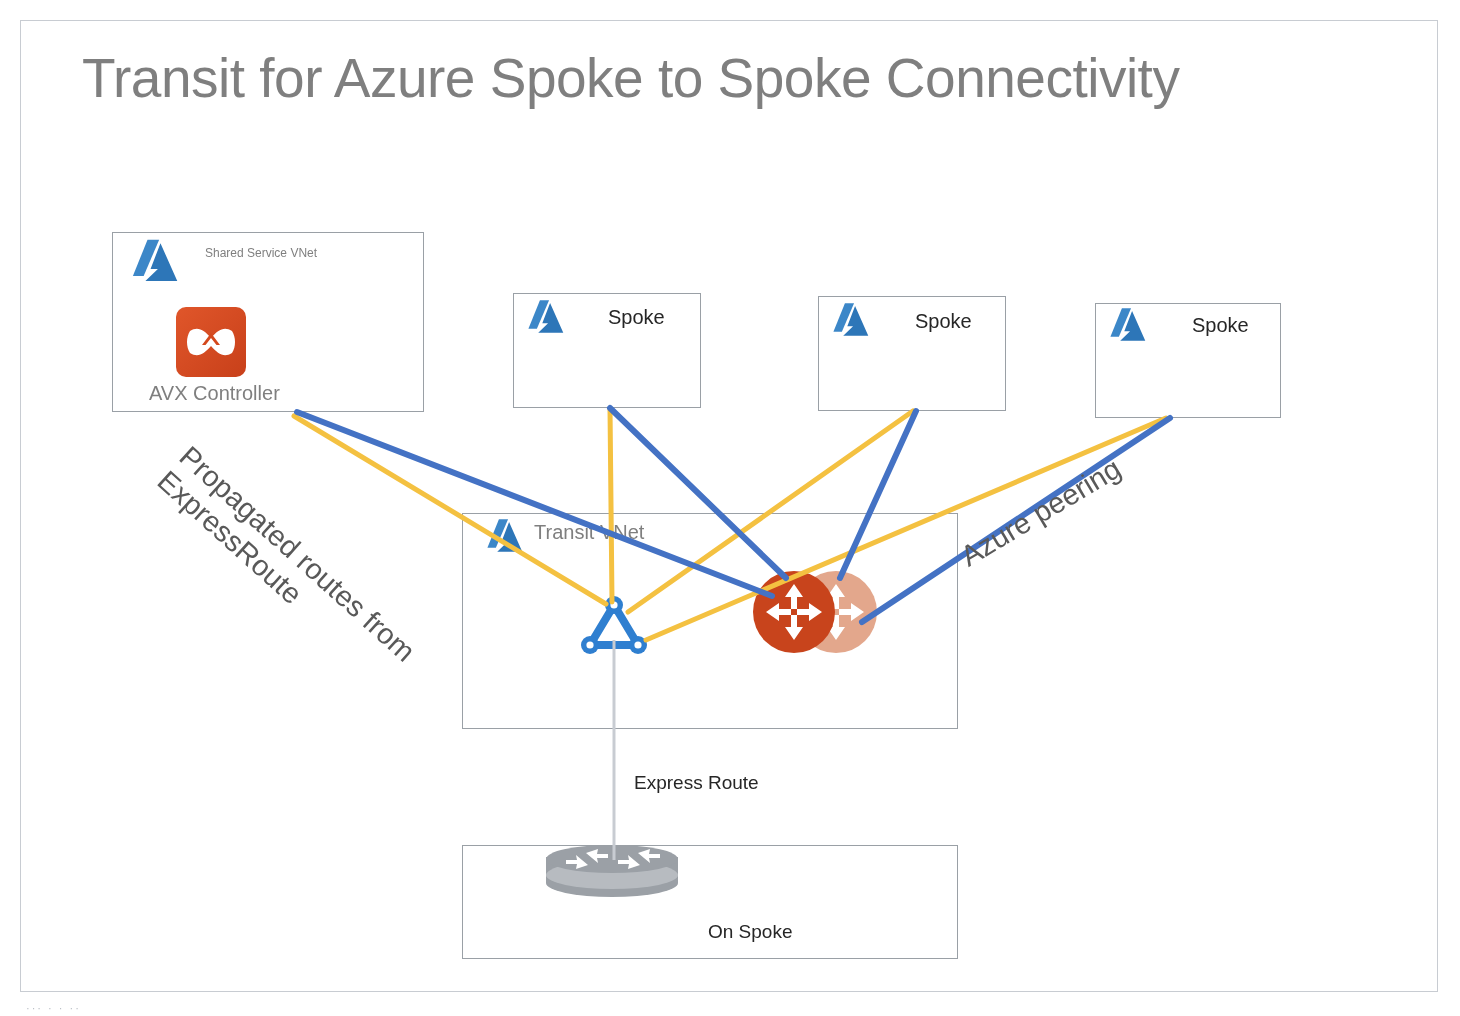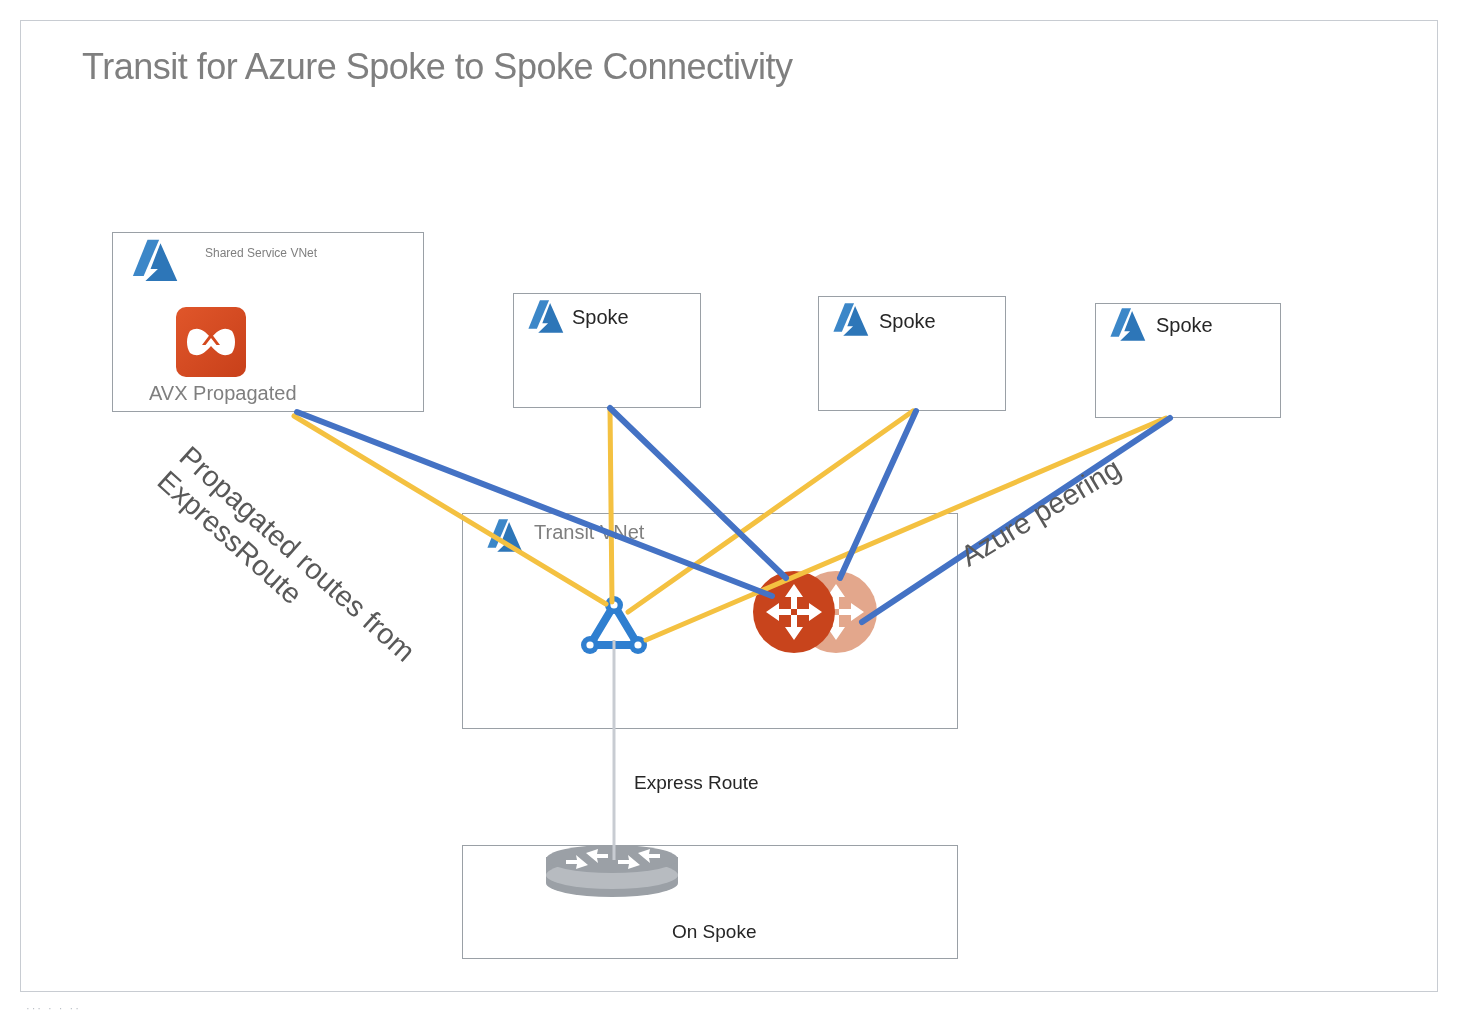--- a/index.html
+++ b/index.html
@@ -26,21 +26,21 @@
     height: 972px;
     border: 1px solid #c8ccd2;
     box-sizing: border-box;
     background: #ffffff;
   }
   
   .page-title {
     position: absolute;
     left: 82px;
     top: 46px;
-    font-size: 36px;
+    font-size: 55px;
     color: #7f7f7f;
     font-family: "Liberation Sans", sans-serif;
     font-weight: 400;
     letter-spacing: -0.5px;
     white-space: nowrap;
   }
   
   .vbox {
     position: absolute;
     border: 1.6px solid #9aa0a6;
@@ -50,20 +50,21 @@
   .box-label {
     position: absolute;
     font-family: "Liberation Sans", sans-serif;
     white-space: nowrap;
   }
   .label-gray {
     color: #7f7f7f;
   }
   .label-dark {
     color: #262626;
+    margin-left: 36px;
   }
   
   svg.layer {
     position: absolute;
     left: 0;
     top: 0;
     width: 1460px;
     height: 1016px;
     overflow: visible;
     pointer-events: none;
@@ -156,21 +157,21 @@
           <defs>
             <linearGradient id="avxg" x1="0" y1="0" x2="1" y2="1">
               <stop offset="0%" stop-color="#e0562a"></stop>
               <stop offset="100%" stop-color="#c8401a"></stop>
             </linearGradient>
           </defs>
           <rect x="0" y="0" width="70" height="70" rx="10" ry="10" fill="url(#avxg)"></rect>
           <path d="M14 24 C22 19 28 23 35 31 C42 23 48 19 56 24 C60 30 60 40 56 46 C48 51 42 47 35 39 C28 47 22 51 14 46 C10 40 10 30 14 24 Z" fill="#ffffff"></path>
           <path d="M35 26 L44 38 L40.5 38 L35 31 L29.5 38 L26 38 Z" fill="#d4481d"></path>
         </svg></div>
-      <div class="box-label label-gray" style="left: 149px; top: 382px; font-size: 20px;">AVX Propagated</div>
+      <div class="box-label label-gray" style="left: 149px; top: 382px; font-size: 20px;">AVX Controller</div>
       <div class="icon-abs" style="left: 574px; top: 583px;"><svg width="80" height="80" viewBox="0 0 80 80" xmlns="http://www.w3.org/2000/svg">
           <path d="M40 22 L64 62 L16 62 Z" fill="none" stroke="#2f7fd0" stroke-width="8" stroke-linejoin="round"></path>
           <circle cx="40" cy="22" r="9" fill="#2f7fd0"></circle>
           <circle cx="40" cy="22" r="3.6" fill="#ffffff"></circle>
           <circle cx="16" cy="62" r="9" fill="#2f7fd0"></circle>
           <circle cx="16" cy="62" r="3.6" fill="#ffffff"></circle>
           <circle cx="64" cy="62" r="9" fill="#2f7fd0"></circle>
           <circle cx="64" cy="62" r="3.6" fill="#ffffff"></circle>
         </svg></div>
       <div class="icon-abs" style="left: 795px; top: 571px;"><svg width="82" height="82" viewBox="0 0 82 82" xmlns="http://www.w3.org/2000/svg">

